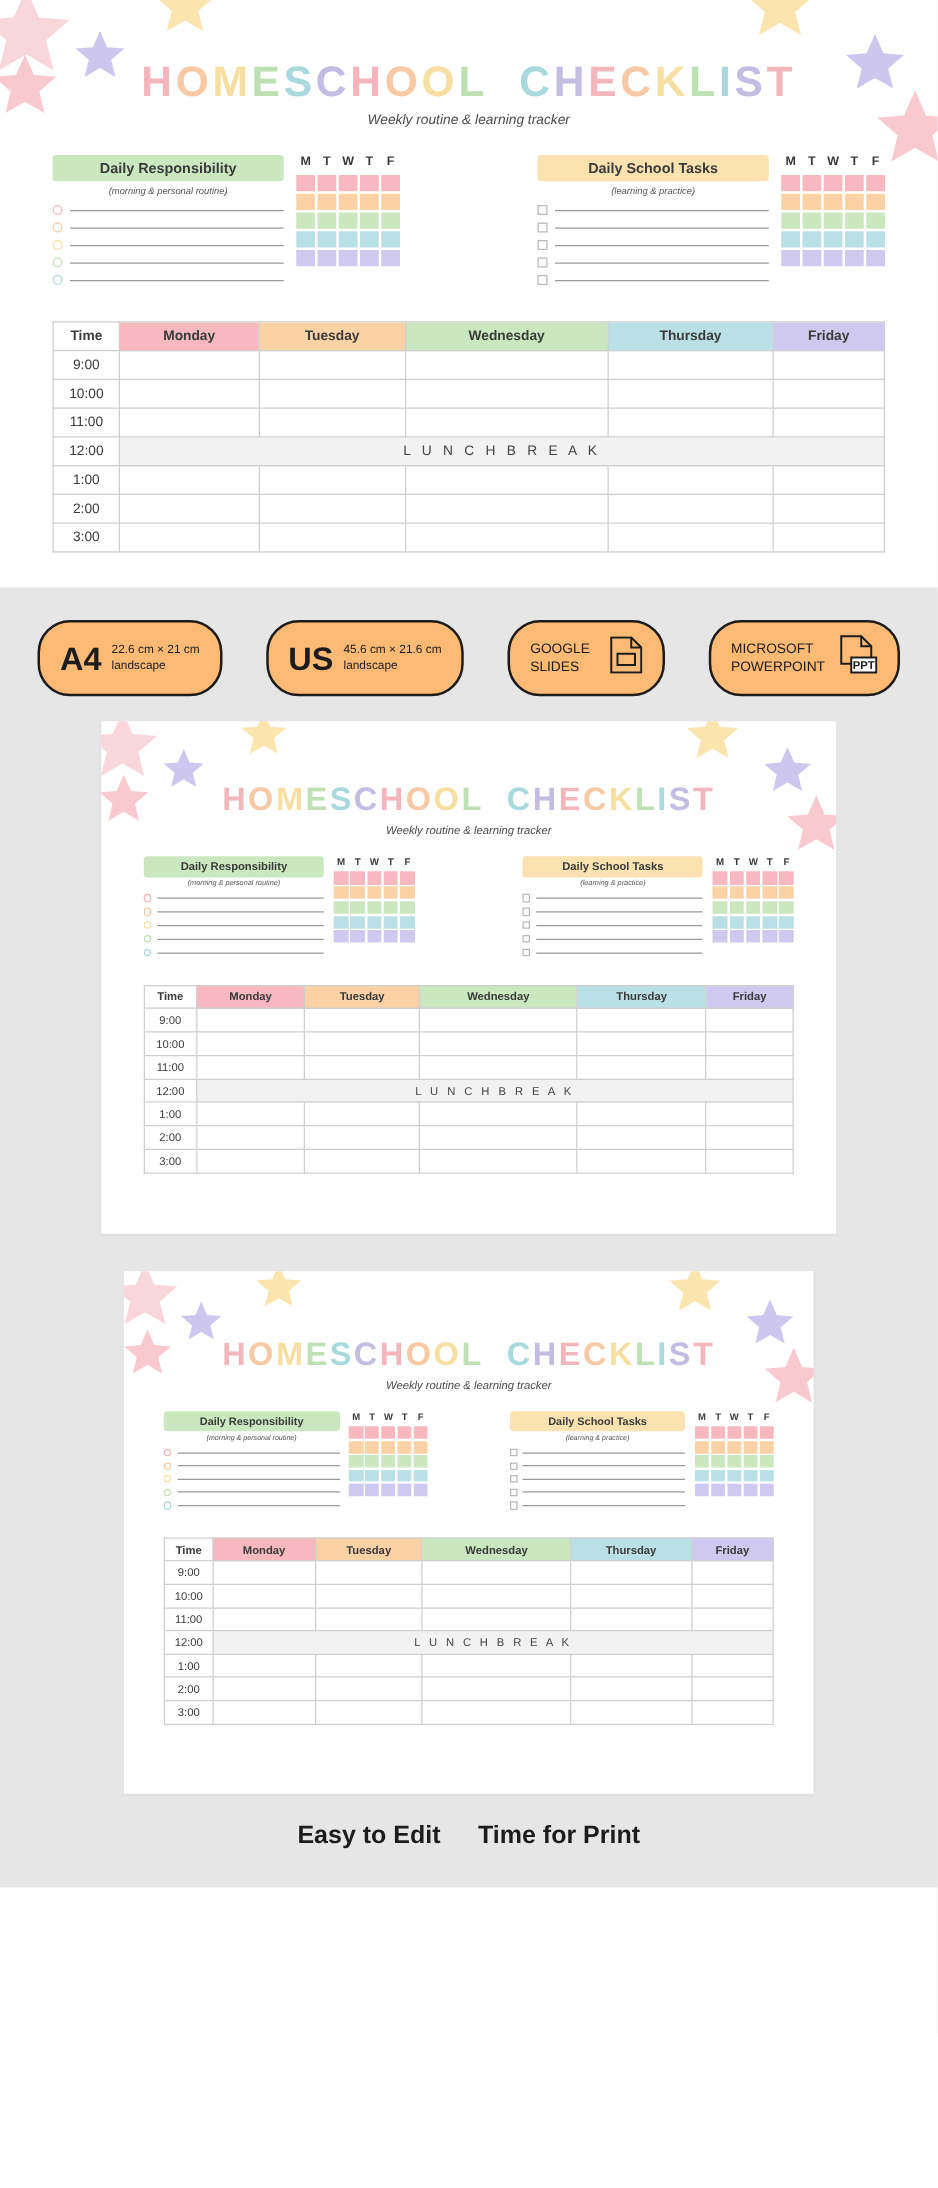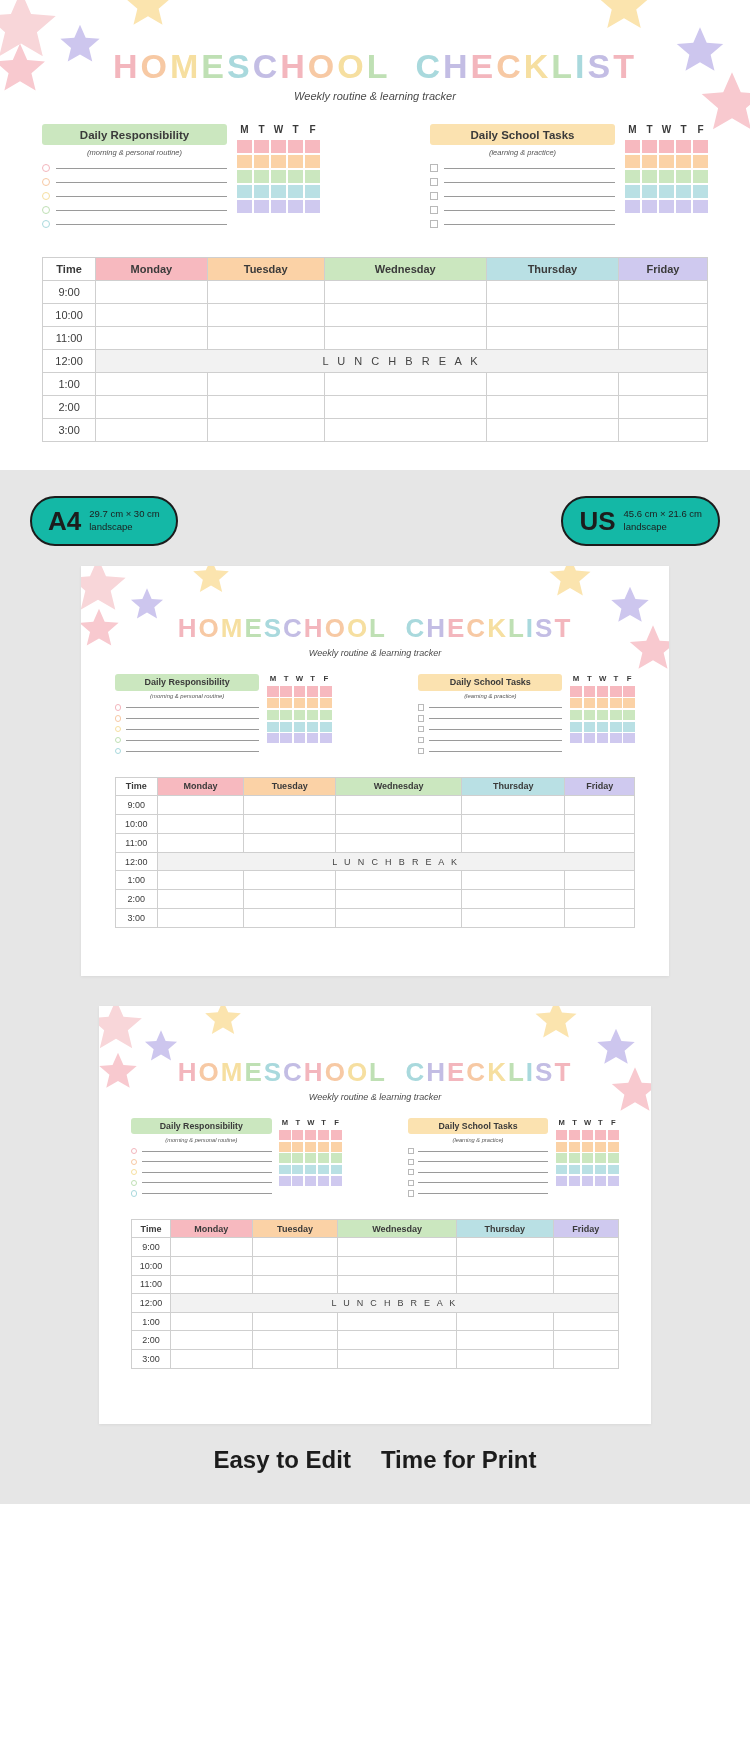--- a/index.html
+++ b/index.html
@@ -121,21 +121,21 @@
   }
   .format-row {
     display: flex;
     justify-content: space-between;
     align-items: stretch;
     padding: 26px 30px 18px 30px;
   }
   .format-chip {
     border: 2px solid #1c1c1c;
     border-radius: 26px;
-    background: #14b8a6;
+    background: #fdba74;
     display: flex;
     align-items: center;
     gap: 8px;
     padding: 10px 16px;
   }
   .chip-big {
     font-size: 26px;
     font-weight: bold;
     letter-spacing: 0;
     color: #1c1c1c;
@@ -160,21 +160,21 @@
     overflow: hidden;
     margin: 0 auto;
     box-shadow: 0 1px 3px rgba(0,0,0,0.06);
   }
 
   .footer-tags {
     display: flex;
     justify-content: center;
     gap: 30px;
     padding: 22px 0 30px 0;
-    font-size: 24px;
+    font-size: 20px;
     font-weight: bold;
     color: #1c1c1c;
   }
 </style>
 </head>
 <body>
 
 <div class="sheet" id="hero" style="width:750px;height:470px;padding:0;">
 
   <div class="star" style="left:-18px;top:-14px;width:78px;height:78px;">
@@ -438,34 +438,55 @@
     </table>
   </div>
 </div>
 
 <div class="band" style="width:750px;">
 
   <div class="format-row">
     <div class="format-chip">
       <span class="chip-big">A4</span>
       <span class="chip-small">
-        <span>29.7 cm × 30 cm</span><br>
+        <span>22.6 cm × 21 cm</span><br>
         <span>landscape</span>
       </span>
     </div>
 
     <div class="format-chip">
       <span class="chip-big">US</span>
       <span class="chip-small">
         <span>45.6 cm × 21.6 cm</span><br>
         <span>landscape</span>
       </span>
     </div>
 
-
+    <div class="format-chip" style="gap:16px;">
+      <span class="chip-label">GOOGLE<br>SLIDES</span>
+      <span class="chip-icon">
+        <svg width="26" height="30" viewBox="0 0 26 30">
+          <path d="M1 1h16l8 8v20H1z" fill="none" stroke="#1c1c1c" stroke-width="1.6"></path>
+          <path d="M17 1v8h8" fill="none" stroke="#1c1c1c" stroke-width="1.6"></path>
+          <rect x="6" y="14" width="14" height="9" fill="none" stroke="#1c1c1c" stroke-width="1.6"></rect>
+        </svg>
+      </span>
+    </div>
+
+    <div class="format-chip" style="gap:12px;">
+      <span class="chip-label">MICROSOFT<br>POWERPOINT</span>
+      <span class="chip-icon">
+        <svg width="30" height="32" viewBox="0 0 30 32">
+          <path d="M1 1h16l8 8v14H1z" fill="none" stroke="#1c1c1c" stroke-width="1.6"></path>
+          <path d="M17 1v8h8" fill="none" stroke="#1c1c1c" stroke-width="1.6"></path>
+          <rect x="9" y="18" width="20" height="12" fill="#ffffff" stroke="#1c1c1c" stroke-width="1.6"></rect>
+          <text x="19" y="27" font-family="Liberation Sans, sans-serif" font-size="9" font-weight="bold" text-anchor="middle" fill="#1c1c1c">PPT</text>
+        </svg>
+      </span>
+    </div>
   </div>
 
   <div class="preview-card sheet" style="width:588px;height:410px;margin-top:2px;">
     <div class="star" style="left:-14px;top:-12px;width:62px;height:62px;">
       <svg viewBox="0 0 24 24">
           <path d="M12 1.5l3.1 7.1 7.6.6-5.8 5 1.8 7.4L12 17.7l-6.7 3.9 1.8-7.4-5.8-5 7.6-.6z" fill="#f8d6d9"></path>
         </svg>
     </div>
     <div class="star" style="left:110px;top:-10px;width:40px;height:40px;">
       <svg viewBox="0 0 24 24">

